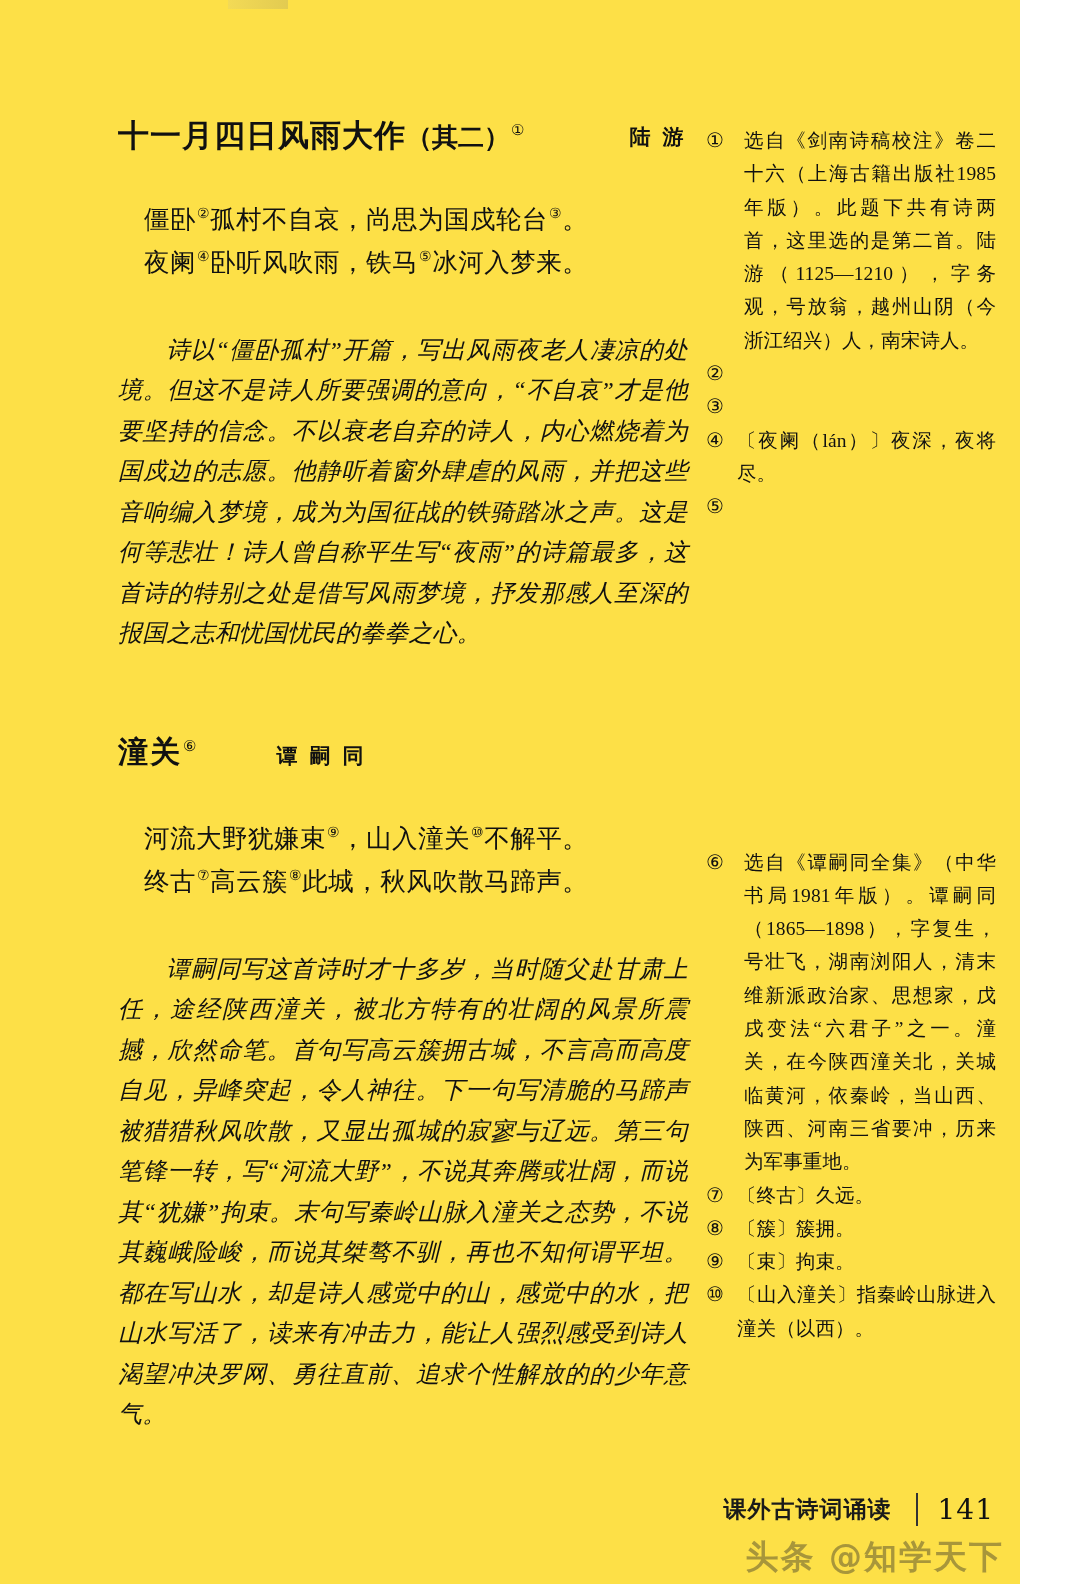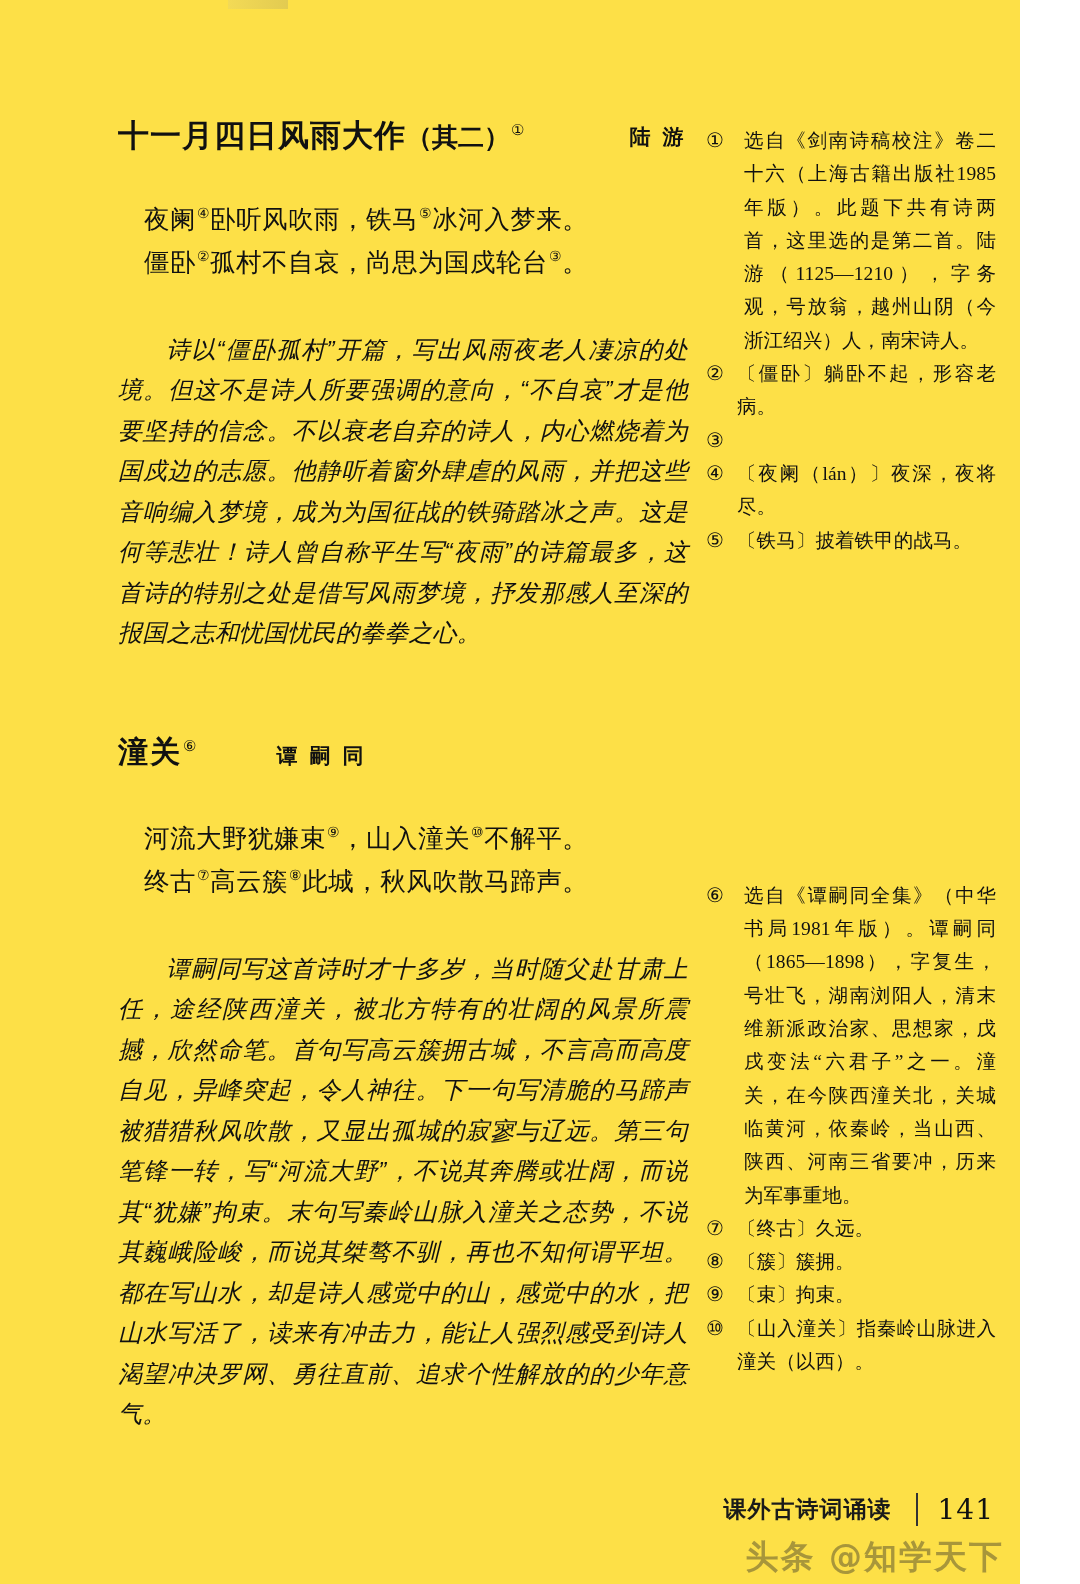--- a/index.html
+++ b/index.html
@@ -100,21 +100,21 @@
     font-size: 25.5px;
     line-height: 43px;
     letter-spacing: 0.5px;
     padding-left: 26px;
   }
   .poem-lines .ln { white-space: nowrap; }
   .poem-lines .sup-mark { font-size: 14px; }
 
   .commentary {
     margin-top: 46px;
-    font-family: Liberation Sans, sans-serif;
+    font-family: Liberation Serif, serif;
     font-size: 24px;
     line-height: 40.5px;
     text-align: justify;
     text-align-last: left;
     text-indent: 48px;
     letter-spacing: 0.2px;
     font-style: italic;
   }
 
   .gap-between-poems { height: 78px; }
@@ -208,24 +208,24 @@
       <div class="poem-block">
         <div class="poem-head">
           <div class="poem-title">
             <span>十一月四日风雨大作</span><span class="paren">（其二）</span><span class="sup-mark">①</span>
           </div>
           <div class="poem-author author-gap-1">陆游</div>
         </div>
 
         <div class="poem-lines">
           <div class="ln">
+            <span>僵卧</span><span class="sup-mark">②</span><span>孤村不自哀，尚思为国戍轮台</span><span class="sup-mark">③</span><span>。</span>
+          </div>
+          <div class="ln">
             <span>夜阑</span><span class="sup-mark">④</span><span>卧听风吹雨，铁马</span><span class="sup-mark">⑤</span><span>冰河入梦来。</span>
-          </div>
-          <div class="ln">
-            <span>僵卧</span><span class="sup-mark">②</span><span>孤村不自哀，尚思为国戍轮台</span><span class="sup-mark">③</span><span>。</span>
           </div>
         </div>
 
         <div class="commentary">诗以“僵卧孤村”开篇，写出风雨夜老人凄凉的处境。但这不是诗人所要强调的意向，“不自哀”才是他要坚持的信念。不以衰老自弃的诗人，内心燃烧着为国戍边的志愿。他静听着窗外肆虐的风雨，并把这些音响编入梦境，成为为国征战的铁骑踏冰之声。这是何等悲壮！诗人曾自称平生写“夜雨”的诗篇最多，这首诗的特别之处是借写风雨梦境，抒发那感人至深的报国之志和忧国忧民的拳拳之心。</div>
       </div>
 
       <div class="gap-between-poems"></div>
 
       <div class="poem-block">
         <div class="poem-head">
@@ -250,32 +250,30 @@
     </div>
 
     <div class="notes-col">
 
       <div class="note note-first">
         <div class="note-num">①</div>
         <div class="note-body">选自《剑南诗稿校注》卷二十六（上海古籍出版社1985年版）。此题下共有诗两首，这里选的是第二首。陆游（1125—1210），字务观，号放翁，越州山阴（今浙江绍兴）人，南宋诗人。</div>
       </div>
       <div class="note">
         <div class="note-num">②</div>
-        <div class="note-body">〔僵卧〕躺卧不起，形容老病。</div>
       </div>
       <div class="note">
         <div class="note-num">③</div>
       </div>
       <div class="note">
         <div class="note-num">④</div>
         <div class="note-body">〔夜阑（lán）〕夜深，夜将尽。</div>
       </div>
       <div class="note">
         <div class="note-num">⑤</div>
-        <div class="note-body">〔铁马〕披着铁甲的战马。</div>
       </div>
 
       <div class="notes-group-2">
         <div class="note note-first">
           <div class="note-num">⑥</div>
           <div class="note-body">选自《谭嗣同全集》（中华书局1981年版）。谭嗣同（1865—1898），字复生，号壮飞，湖南浏阳人，清末维新派政治家、思想家，戊戌变法“六君子”之一。潼关，在今陕西潼关北，关城临黄河，依秦岭，当山西、陕西、河南三省要冲，历来为军事重地。</div>
         </div>
         <div class="note">
           <div class="note-num">⑦</div>
           <div class="note-body">〔终古〕久远。</div>

